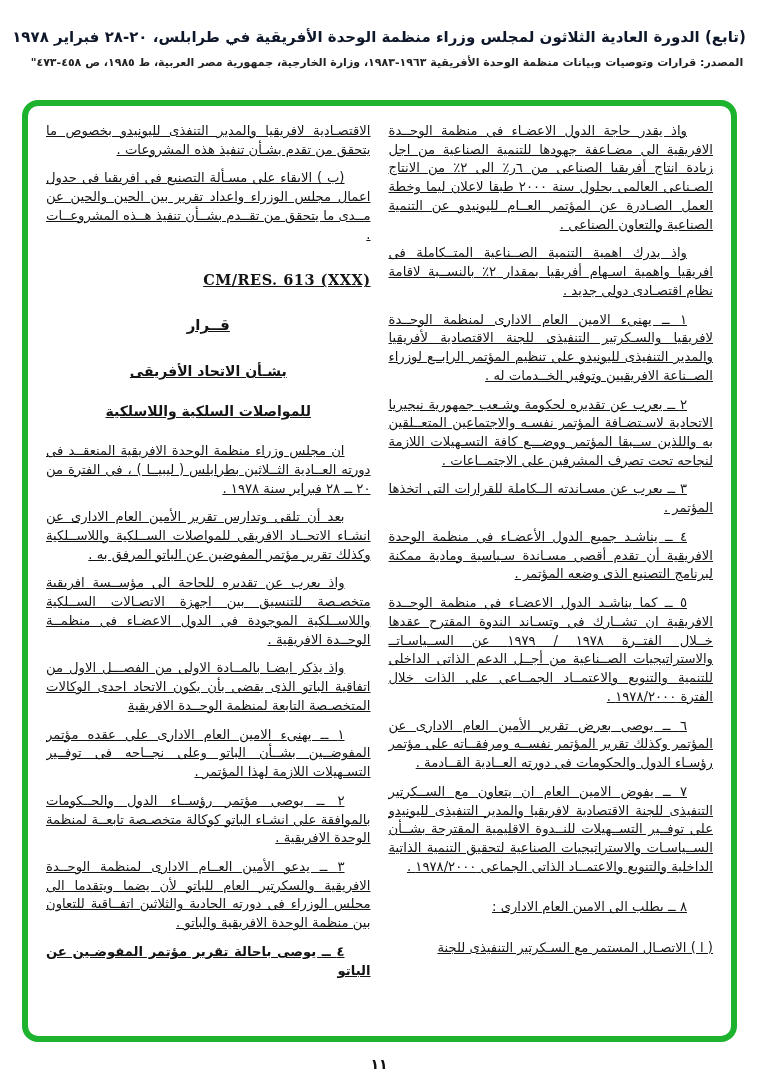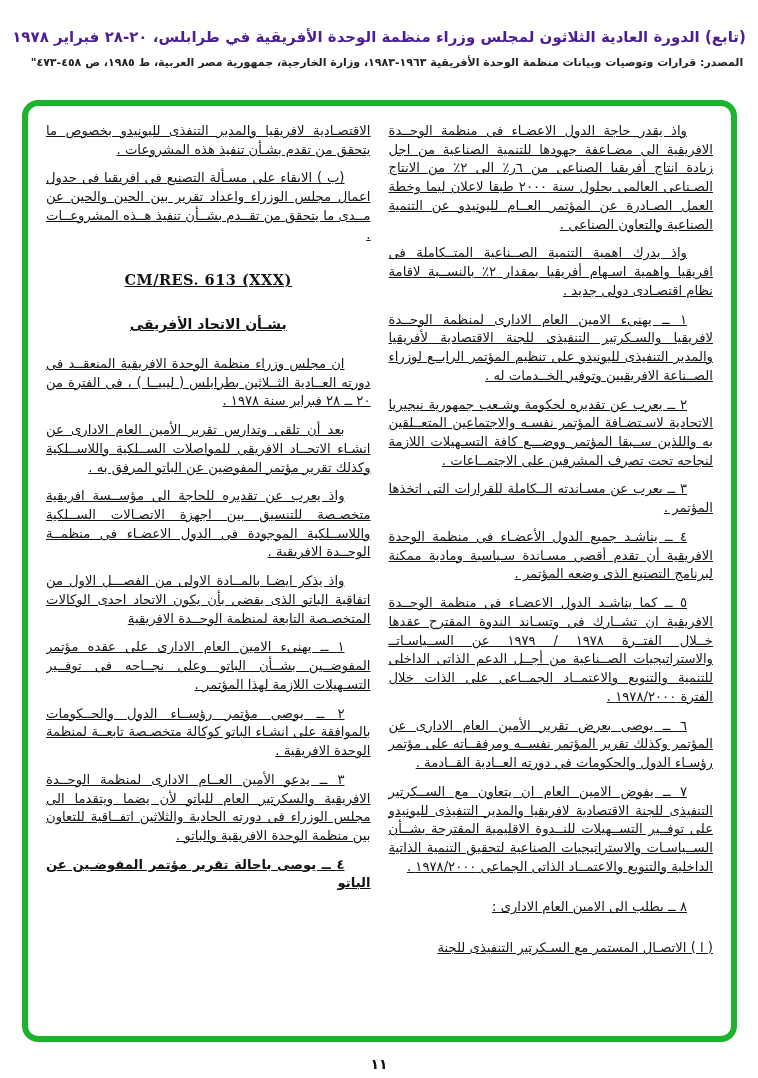--- a/index.html
+++ b/index.html
@@ -11,21 +11,21 @@
     color:#141414;
     overflow:hidden;
   }
   
   .hdr{
     position:absolute;top:28px;left:0;width:100%;
     text-align:center;direction:rtl;
   }
   .hdr-title{
     font-size:15px;font-weight:bold;letter-spacing:0;
-    color:#4c1d95;
+    color:#0f172a;
   }
   .hdr-source{
     margin-top:10px;
     font-size:11px;font-weight:bold;color:#222;padding-left:16px;
   }
   
   .content-box{
     position:absolute;left:22px;top:100px;
     width:715px;height:942px;
     box-sizing:border-box;
@@ -47,21 +47,21 @@
   }
   .col p{
     margin:0 0 10px 0;
     text-indent:26px;
   }
   .col p.noindent{text-indent:0;}
   .col p.bold{font-weight:bold;}
   .gap-lg{margin-top:22px !important;}
   
   .docref{
-    direction:ltr;text-align:center;
+    direction:ltr;text-align:right;
     font-family:"DejaVu Serif", serif;
     font-size:14.5px;font-weight:bold;letter-spacing:.5px;
     margin:26px 0 24px 0;
   }
   
   .title-block{margin:0 0 16px 0;text-align:center;}
   .title-line{
     font-weight:bold;font-size:14px;
     margin-bottom:20px;
   }
@@ -102,21 +102,23 @@
         <p class="noindent gap-lg">( ا ) الاتصـال المستمر مع السـكرتير التنفيذى للجنة</p>
       </div>
 
       <div class="col">
         <p class="noindent">الاقتصـادية لافريقيا والمدير التنفذى لليونيدو بخصوص ما يتحقق من تقدم بشـأن تنفيذ هذه المشروعات .</p>
         <p>(ب ) الابقاء على مسـألة التصنيع فى افريقيا فى جدول اعمال مجلس الوزراء واعداد تقرير بين الحين والحين عن مــدى ما يتحقق من تقــدم بشــأن تنفيذ هــذه المشروعــات .</p>
 
         <div class="docref">CM/RES. 613 (XXX)</div>
 
         <div class="title-block">
+          <div class="title-line main">قــرار</div>
           <div class="title-line">بشـأن الاتحاد الأفريقى</div>
+          <div class="title-line">للمواصلات السلكية واللاسلكية</div>
         </div>
 
         <p>ان مجلس وزراء منظمة الوحدة الافريقية المنعقــد فى دورته العــادية الثــلاثين بطرابلس ( ليبيــا ) ، فى الفترة من ٢٠ ــ ٢٨ فبراير سنة ١٩٧٨ .</p>
         <p>بعد أن تلقى وتدارس تقرير الأمين العام الادارى عن انشـاء الاتحــاد الافريقى للمواصلات الســلكية واللاســلكية وكذلك تقرير مؤتمر المفوضين عن الباتو المرفق به .</p>
         <p>واذ يعرب عن تقديره للحاجة الى مؤســسة افريقية متخصـصة للتنسيق بين اجهزة الاتصـالات الســلكية واللاســلكية الموجودة فى الدول الاعضـاء فى منظمــة الوحــدة الافريقية .</p>
         <p>واذ يذكر ايضـا بالمــادة الاولى من الفصـــل الاول من اتفاقية الباتو الذى يقضى بأن يكون الاتحاد احدى الوكالات المتخصـصة التابعة لمنظمة الوحــدة الافريقية</p>
         <p>١ ــ يهنىء الامين العام الادارى على عقده مؤتمر المفوضــين بشــأن الباتو وعلى نجــاحه فى توفــير التسـهيلات اللازمة لهذا المؤتمر .</p>
         <p>٢ ــ يوصى مؤتمر رؤســاء الدول والحــكومات بالموافقة على انشـاء الباتو كوكالة متخصـصة تابعــة لمنظمة الوحدة الافريقية .</p>
         <p>٣ ــ يدعو الأمين العــام الادارى لمنظمة الوحــدة الافريقية والسكرتير العام للباتو لأن يضما ويتقدما الى مجلس الوزراء فى دورته الحادية والثلاثين اتفــاقية للتعاون بين منظمة الوحدة الافريقية والباتو .</p>
         <p class="bold">٤ ــ يوصى باحالة تقرير مؤتمر المفوضـين عن الباتو</p>

